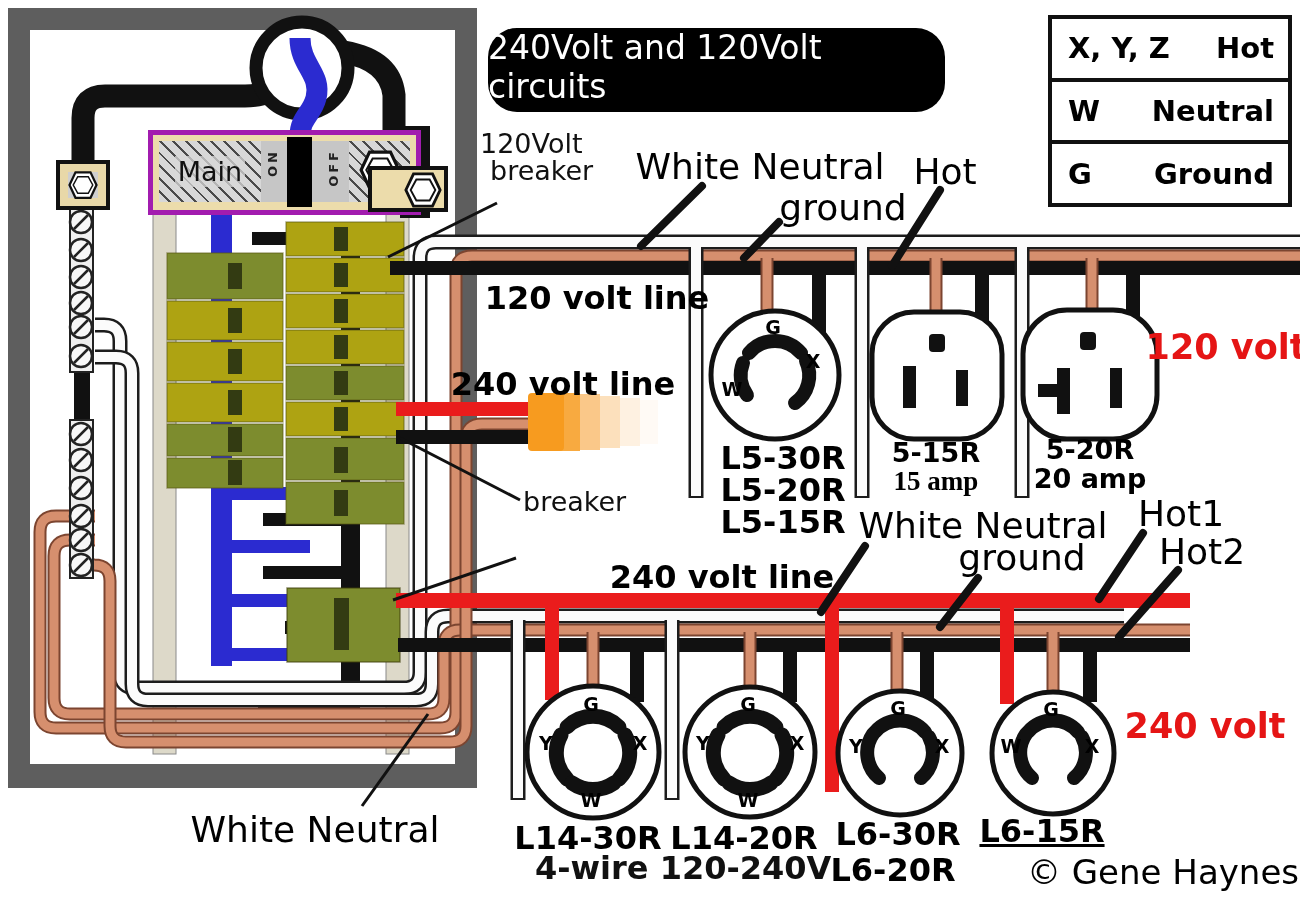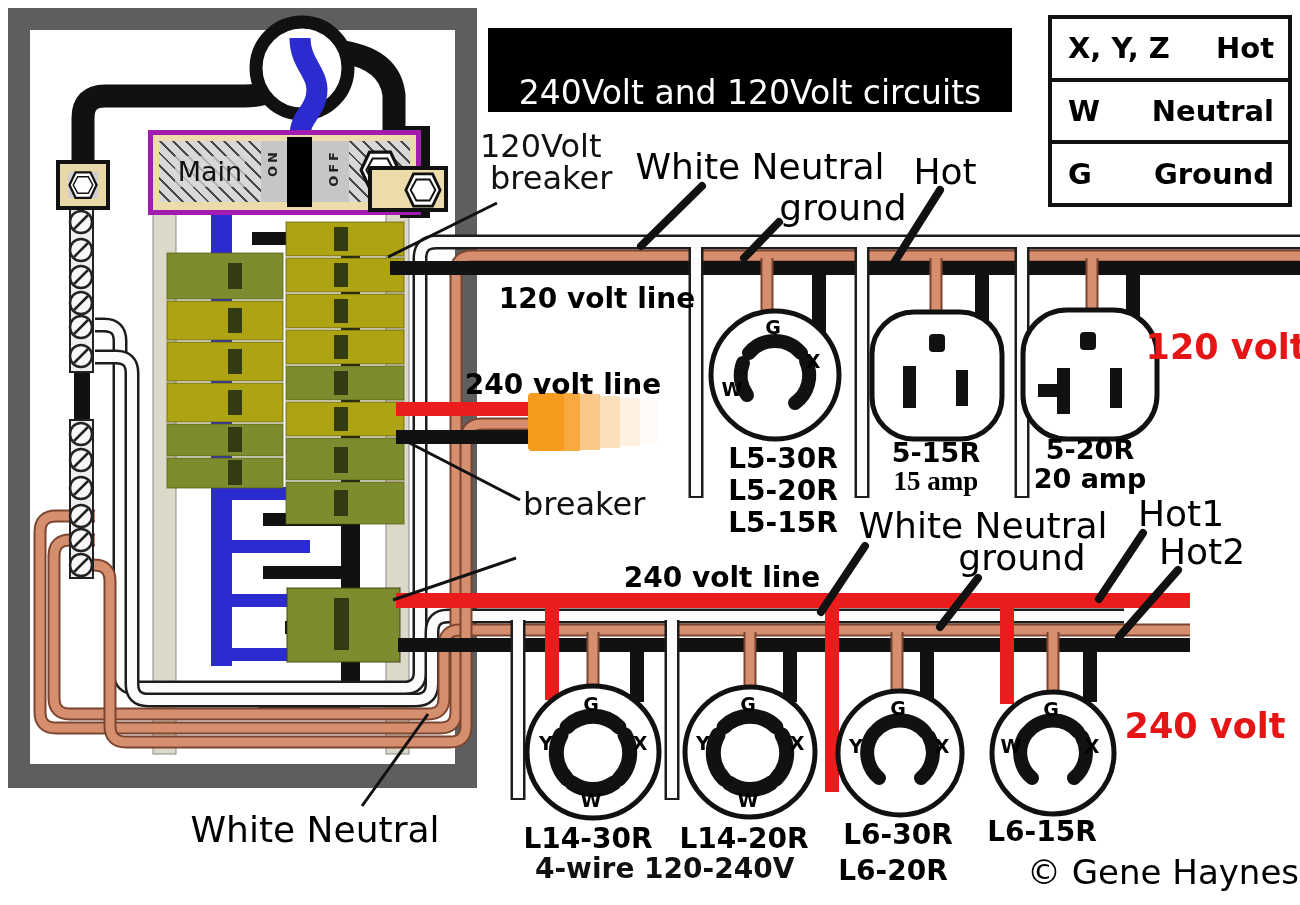--- a/index.html
+++ b/index.html
@@ -3,30 +3,30 @@
 <meta charset="utf-8">
 <style>
   html,body{margin:0;padding:0;background:#fff;}
   #canvas{position:relative;width:1300px;height:905px;background:#fff;overflow:hidden;
           font-family:"DejaVu Sans","Liberation Sans",sans-serif;}
   #wires{position:absolute;left:0;top:0;z-index:1;}
   .ov{position:absolute;z-index:2;justify-content:center;}
   .lbl{position:absolute;z-index:3;transform:translate(-50%,-50%);white-space:nowrap;color:#000000;}
   .lbl-left{position:absolute;z-index:3;transform:translateY(-50%);white-space:nowrap;color:#111;}
   .big{font-size:36px;}
-  .bold28{font-size:28px;font-weight:700;}
+  .bold28{font-size:32px;font-weight:700;}
   .bold27{font-size:27px;font-weight:700;}
   .redzone{font-size:35px;font-weight:700;color:#e51515;}
   .term{font-size:19px;font-weight:700;z-index:4;}
-  .twoline{position:absolute;z-index:3;font-size:32px;line-height:1.0;color:#111;}
+  .twoline{position:absolute;z-index:3;font-size:27px;line-height:1.0;color:#111;}
   .twoline span{display:block;}
   .twoline span:nth-child(2){margin-left:10px;}
   
-  #banner{left:488px;top:28px;width:524px;height:84px;background:#000;display:flex;
-          align-items:flex-end;justify-content:center;}
+  #banner{left:488px;top:28px;width:457px;height:84px;background:#000;display:flex;
+          align-items:flex-start;justify-content:center;border-radius:29px;}
   #banner div{color:#fff;font-size:33px;}
   
   #legend{left:1048px;top:15px;width:244px;height:192px;border:4px solid #111;background:#fff;
           display:flex;flex-direction:column;box-sizing:border-box;}
   .legrow{flex:1;display:flex;align-items:center;border-bottom:4px solid #111;}
   .legrow:last-child{border-bottom:none;}
   .legsym{font-size:29px;font-weight:700;padding-left:16px;flex:1;}
   .legmean{font-size:29px;font-weight:700;padding-right:14px;text-align:right;}
   
   #mainbrk{left:148px;top:130px;width:273px;height:85px;background:#ecdcab;border:5px solid #a21caf;
@@ -390,21 +390,21 @@
 <div class="lbl bold28" style="left:783px;top:522px;">L5-15R</div>
 <div class="lbl bold27" style="left:936px;top:452px;">5-15R</div>
 <div class="lbl bold27" style="left:936px;top:481px;font-family:Liberation Serif, serif;">15 amp</div>
 <div class="lbl bold27" style="left:1090px;top:449px;">5-20R</div>
 <div class="lbl bold27" style="left:1090px;top:478px;">20 amp</div>
 <div class="lbl bold28" style="left:588px;top:838px;">L14-30R</div>
 <div class="lbl bold28" style="left:744px;top:838px;">L14-20R</div>
 <div class="lbl-left bold28" style="left:535px;top:868px;">4-wire 120-240V</div>
 <div class="lbl bold28" style="left:898px;top:834px;">L6-30R</div>
 <div class="lbl bold28" style="left:893px;top:870px;">L6-20R</div>
-<div class="lbl bold28" style="left:1042px;top:831px;">L6-15R</div>
+<div class="lbl bold28" style="left:1042px;top:831px;text-decoration:underline;">L6-15R</div>
 
 <div class="lbl term" style="left:773px;top:327px;">G</div>
 <div class="lbl term" style="left:813px;top:361px;">X</div>
 <div class="lbl term" style="left:732px;top:389px;">W</div>
 <div class="lbl term" style="left:591px;top:704px;">G</div>
 <div class="lbl term" style="left:546px;top:743px;">Y</div>
 <div class="lbl term" style="left:640px;top:743px;">X</div>
 <div class="lbl term" style="left:591px;top:800px;">W</div>
 <div class="lbl term" style="left:748px;top:704px;">G</div>
 <div class="lbl term" style="left:703px;top:743px;">Y</div>

